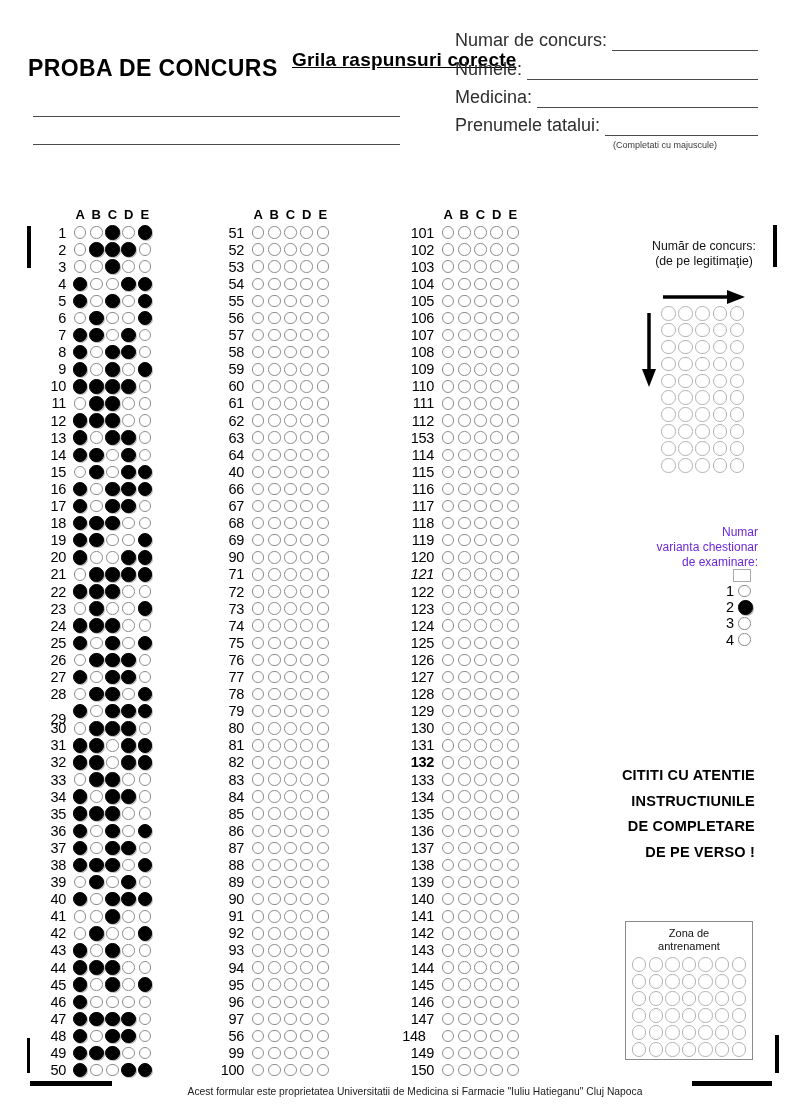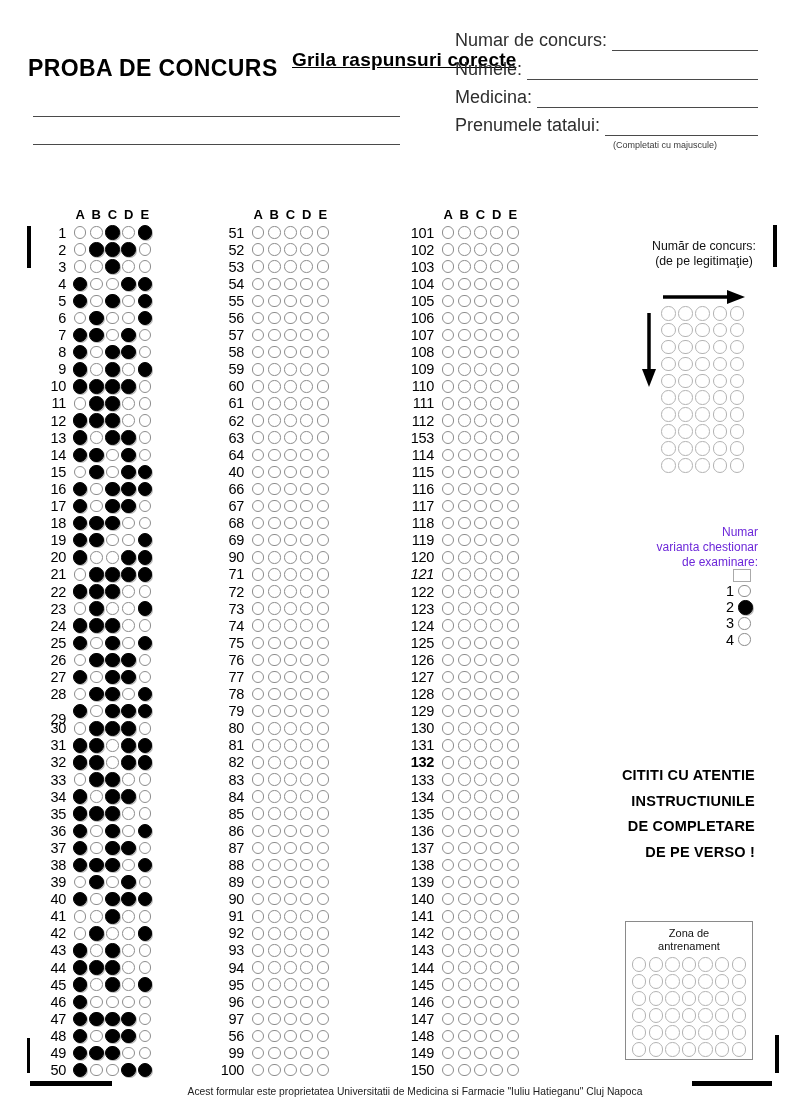--- a/index.html
+++ b/index.html
@@ -2759,21 +2759,21 @@
         <span class="bubble"></span>
       </span>
       <span class="cell">
         <span class="bubble"></span>
       </span>
       <span class="cell">
         <span class="bubble"></span>
       </span>
     </div>
     <div class="q-row">
-      <span class="q-num" style="width: 40px;">148</span>
+      <span class="q-num" style="width: 40px; text-align: center;">148</span>
       <span class="cell">
         <span class="bubble"></span>
       </span>
       <span class="cell">
         <span class="bubble"></span>
       </span>
       <span class="cell">
         <span class="bubble"></span>
       </span>
       <span class="cell">

